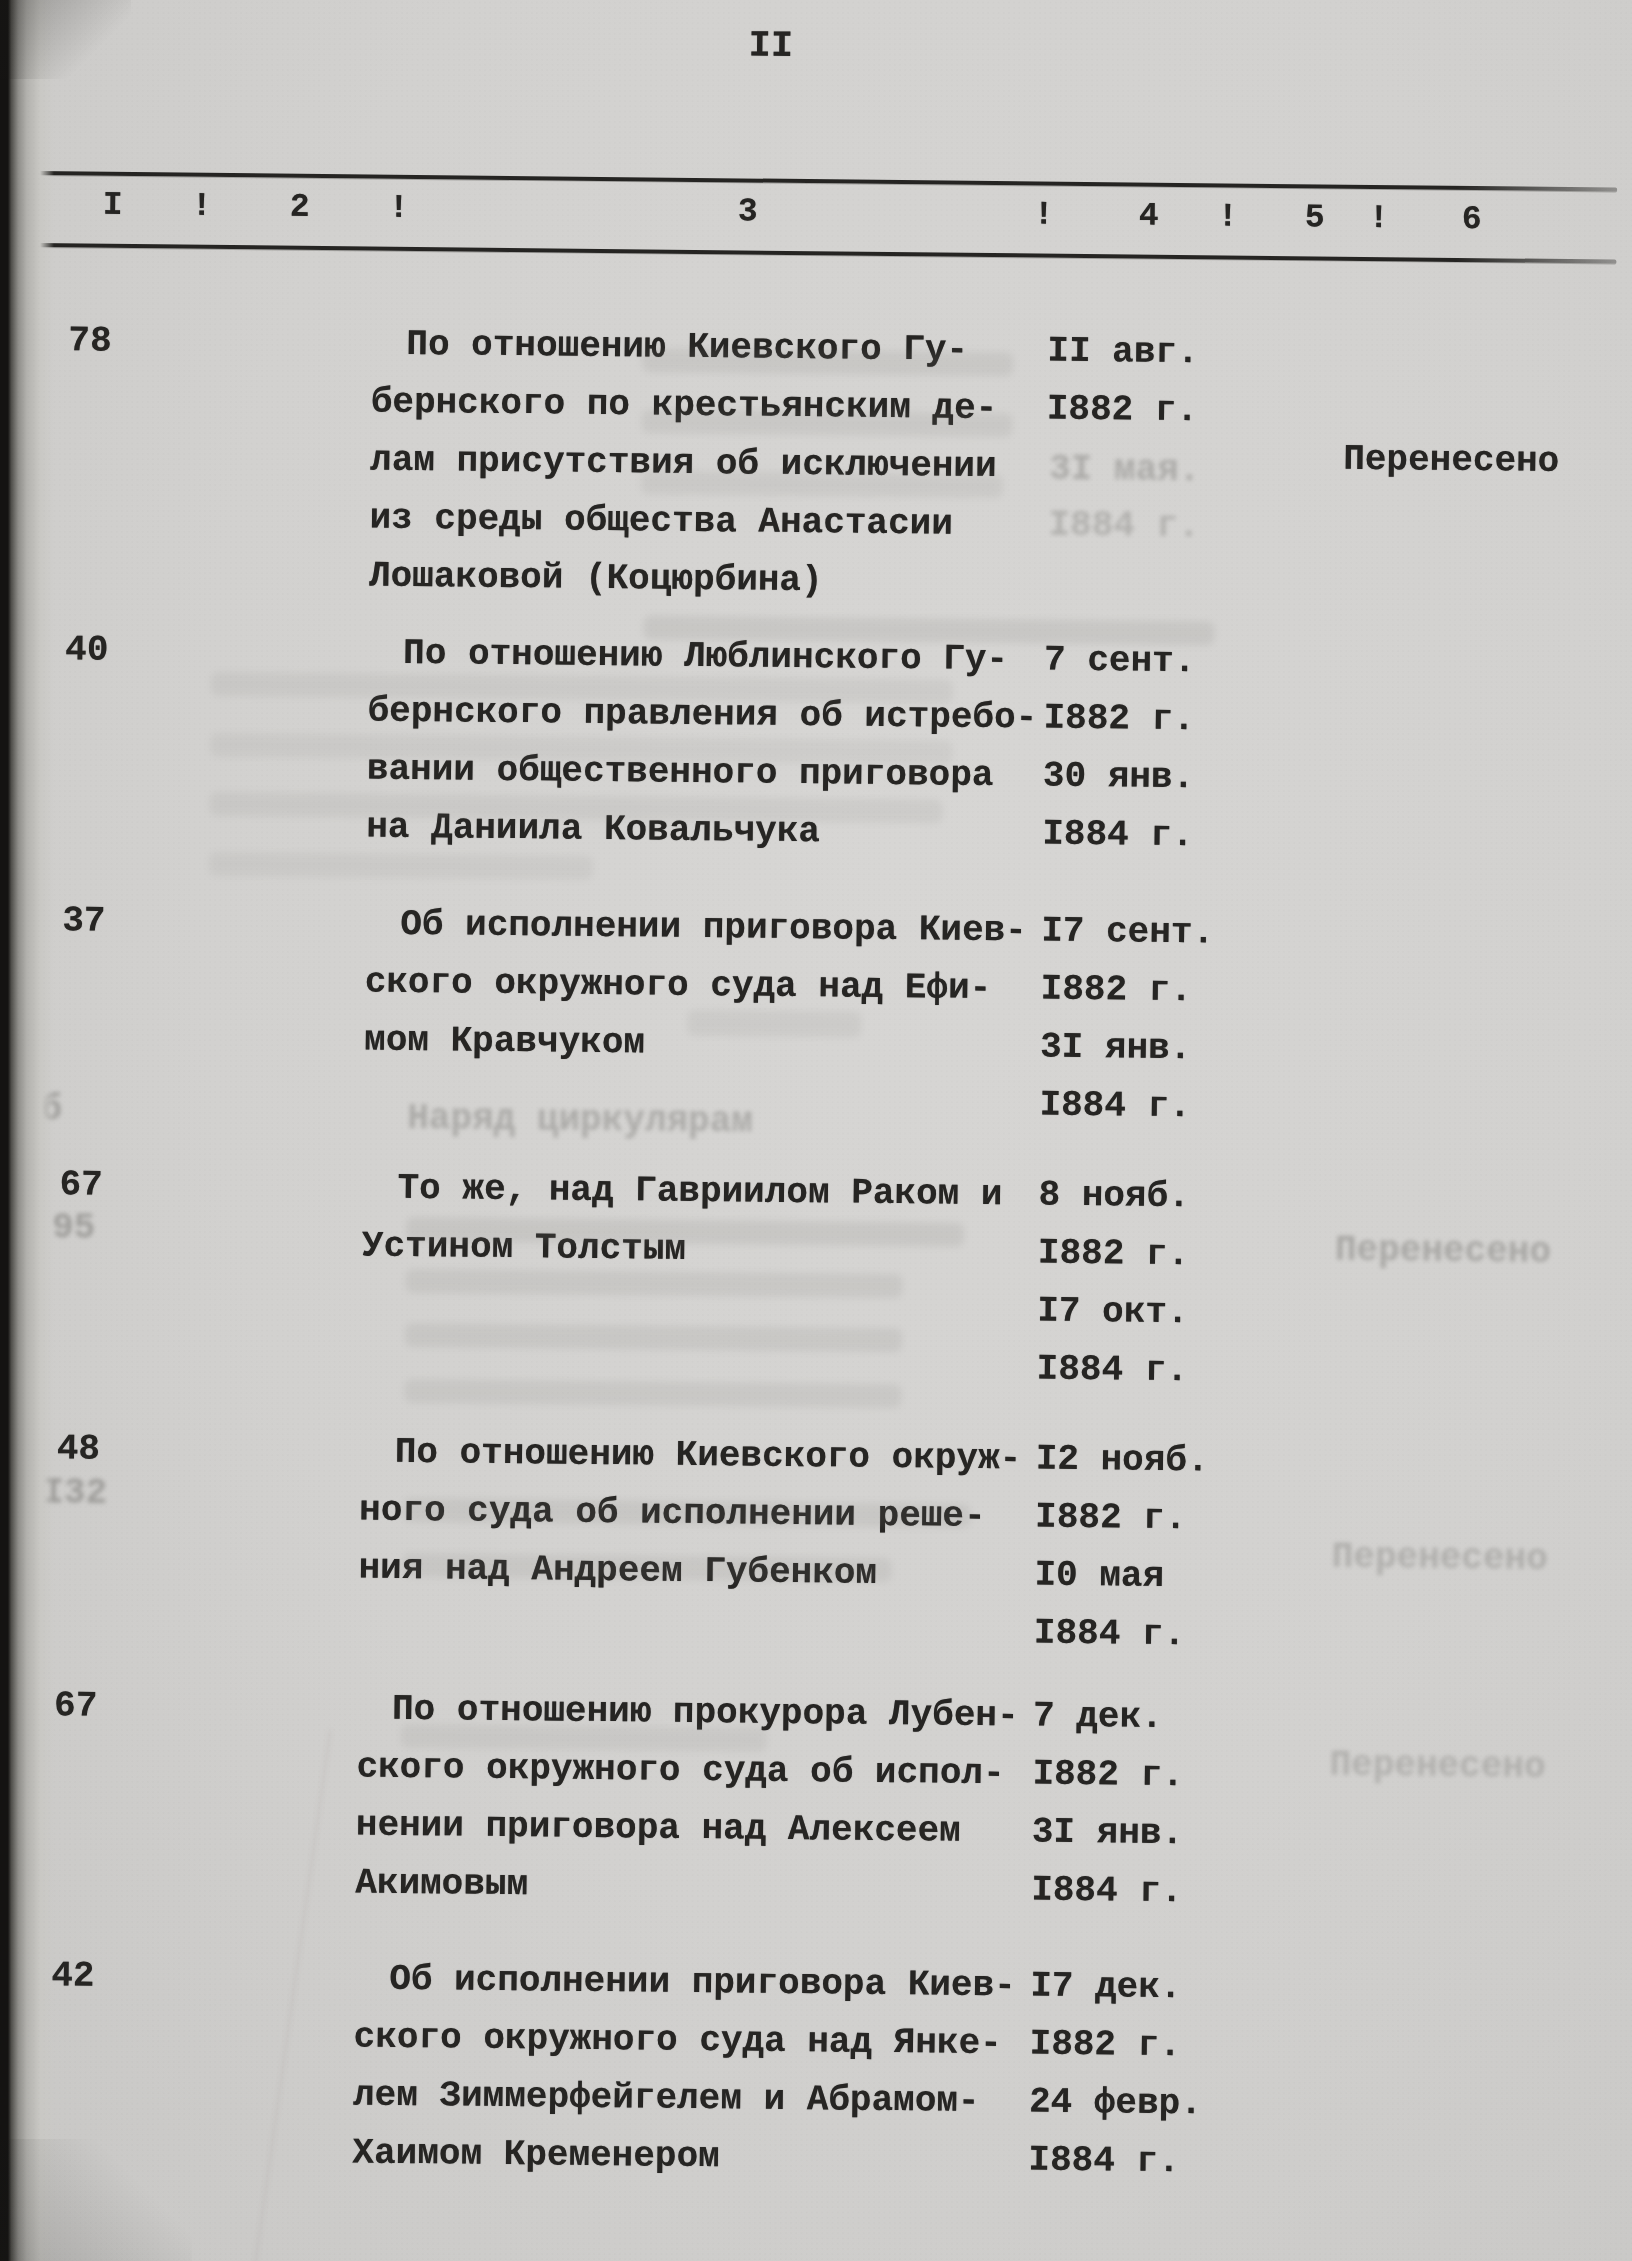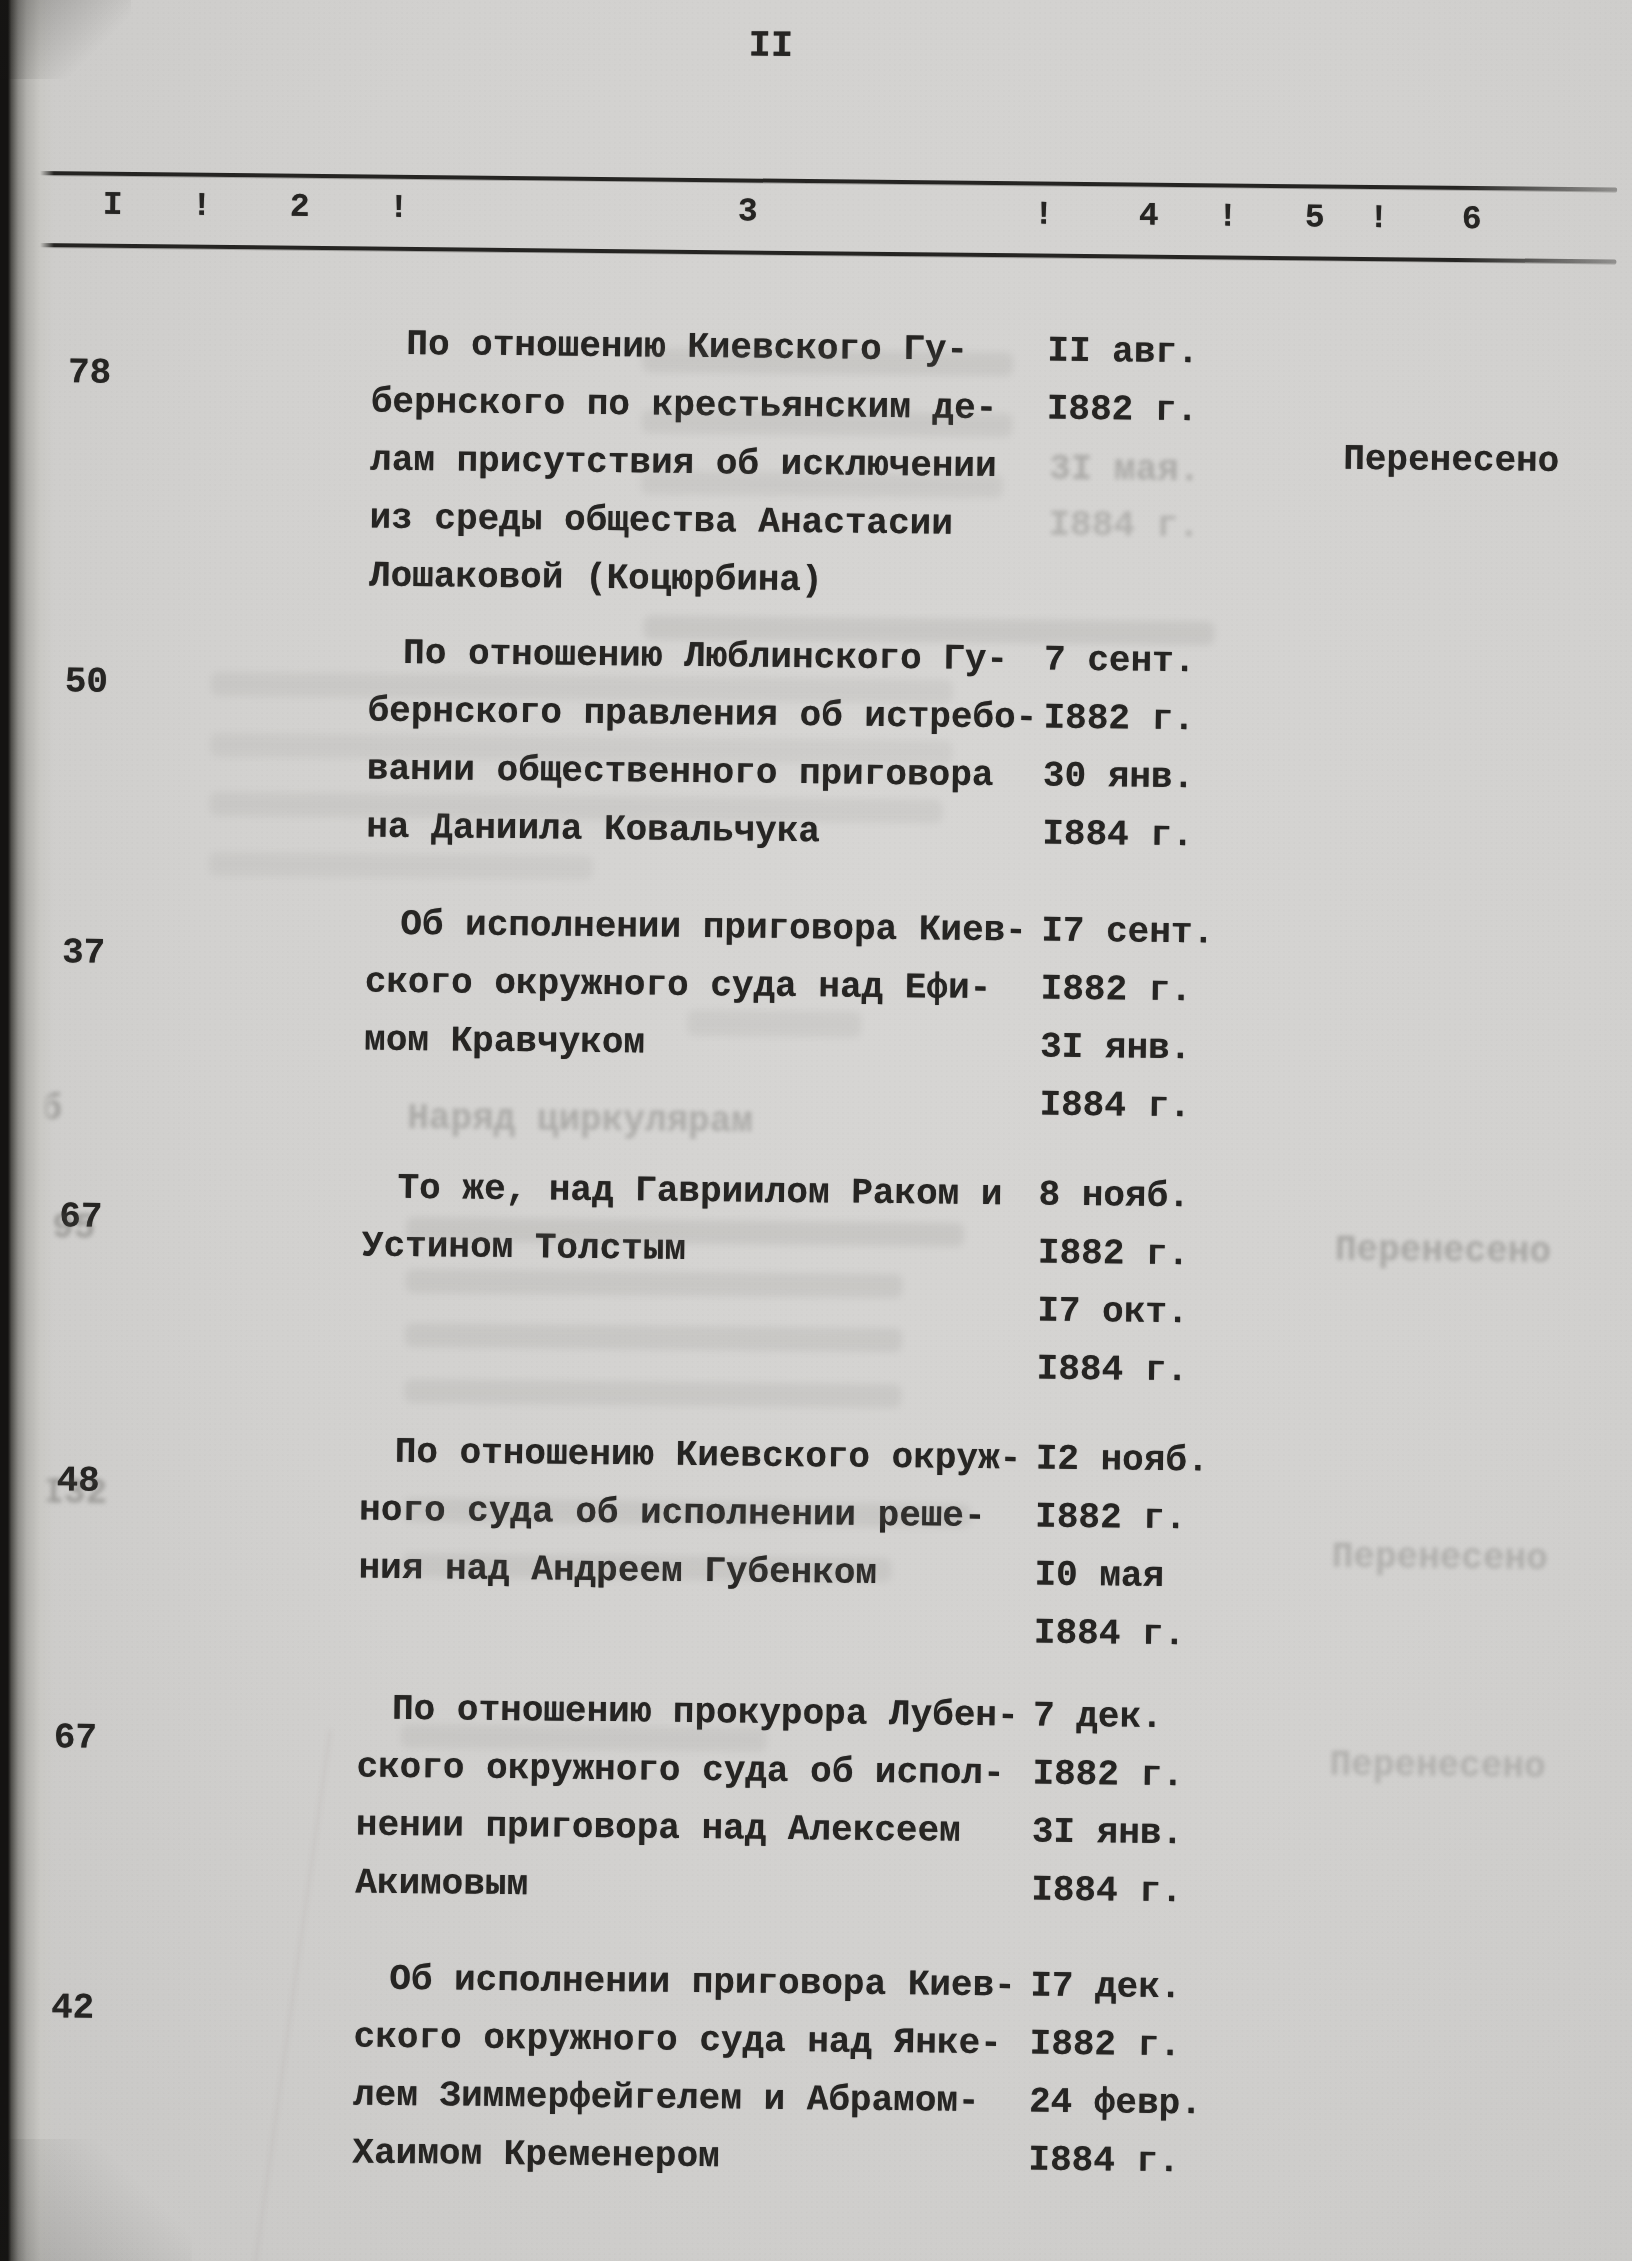--- a/index.html
+++ b/index.html
@@ -45,21 +45,21 @@
   .page-number{left:749px;top:8.7px;font-size:37px;}
   .rule{
     position:absolute;left:12.2px;width:1607px;height:4.4px;border-radius:1.7px;
     background:linear-gradient(90deg, rgba(28,27,25,.95) 0 90%, rgba(28,27,25,.35) 100%);
     box-shadow:0 0.9px 0 rgba(28,27,25,.25);
   }
   .rule-top{top:171px;}
   .rule-bottom{top:243px;}
   .hcell{top:183px;font-size:33px;line-height:44px;}
   .entry{position:absolute;left:0;width:1632px;}
-  .entry-num{left:72px;top:0;margin-top:32px;}
+  .entry-num{left:72px;top:0;}
   .desc{left:375px;top:0;width:698px;}
   .desc .line{height:58px;}
   .desc .line.first{padding-left:35px;}
   .dates{left:1051px;top:0;width:227px;}
   .dates .line{height:58px;}
   .note{left:1348px;}
   .ghost-text{
     position:absolute;color:#504f4b;font-weight:700;font-size:36px;line-height:52px;
     white-space:pre;filter:blur(1.9px);
   }
@@ -91,21 +91,21 @@
     <div class="rule rule-bottom"></div>
 
     <div id="entries">
         <div class="entry" style="top: 312px;">
           <div class="typed entry-num">78</div>
           <div class="typed desc"><div class="line first">По отношению Киевского Гу-</div><div class="line">бернского по крестьянским де-</div><div class="line">лам присутствия об исключении</div><div class="line">из среды общества Анастасии</div><div class="line">Лошаковой (Коцюрбина)</div></div>
           <div class="typed dates"><div class="line">II авг.</div><div class="line">I882 г.</div></div>
           <div class="typed note" style="top: 105px;">Перенесено</div>
         </div>
         <div class="entry" style="top: 621px;">
-          <div class="typed entry-num">50</div>
+          <div class="typed entry-num">40</div>
           <div class="typed desc"><div class="line first">По отношению Люблинского Гу-</div><div class="line">бернского правления об истребо-</div><div class="line">вании общественного приговора</div><div class="line">на Даниила Ковальчука</div></div>
           <div class="typed dates"><div class="line">7 сент.</div><div class="line">I882 г.</div><div class="line">30 янв.</div><div class="line">I884 г.</div></div>
         </div>
         <div class="entry" style="top: 892px;">
           <div class="typed entry-num">37</div>
           <div class="typed desc"><div class="line first">Об исполнении приговора Киев-</div><div class="line">ского окружного суда над Ефи-</div><div class="line">мом Кравчуком</div></div>
           <div class="typed dates"><div class="line">I7 сент.</div><div class="line">I882 г.</div><div class="line">3I янв.</div><div class="line">I884 г.</div></div>
         </div>
         <div class="entry" style="top: 1156px;">
           <div class="typed entry-num">67</div>

